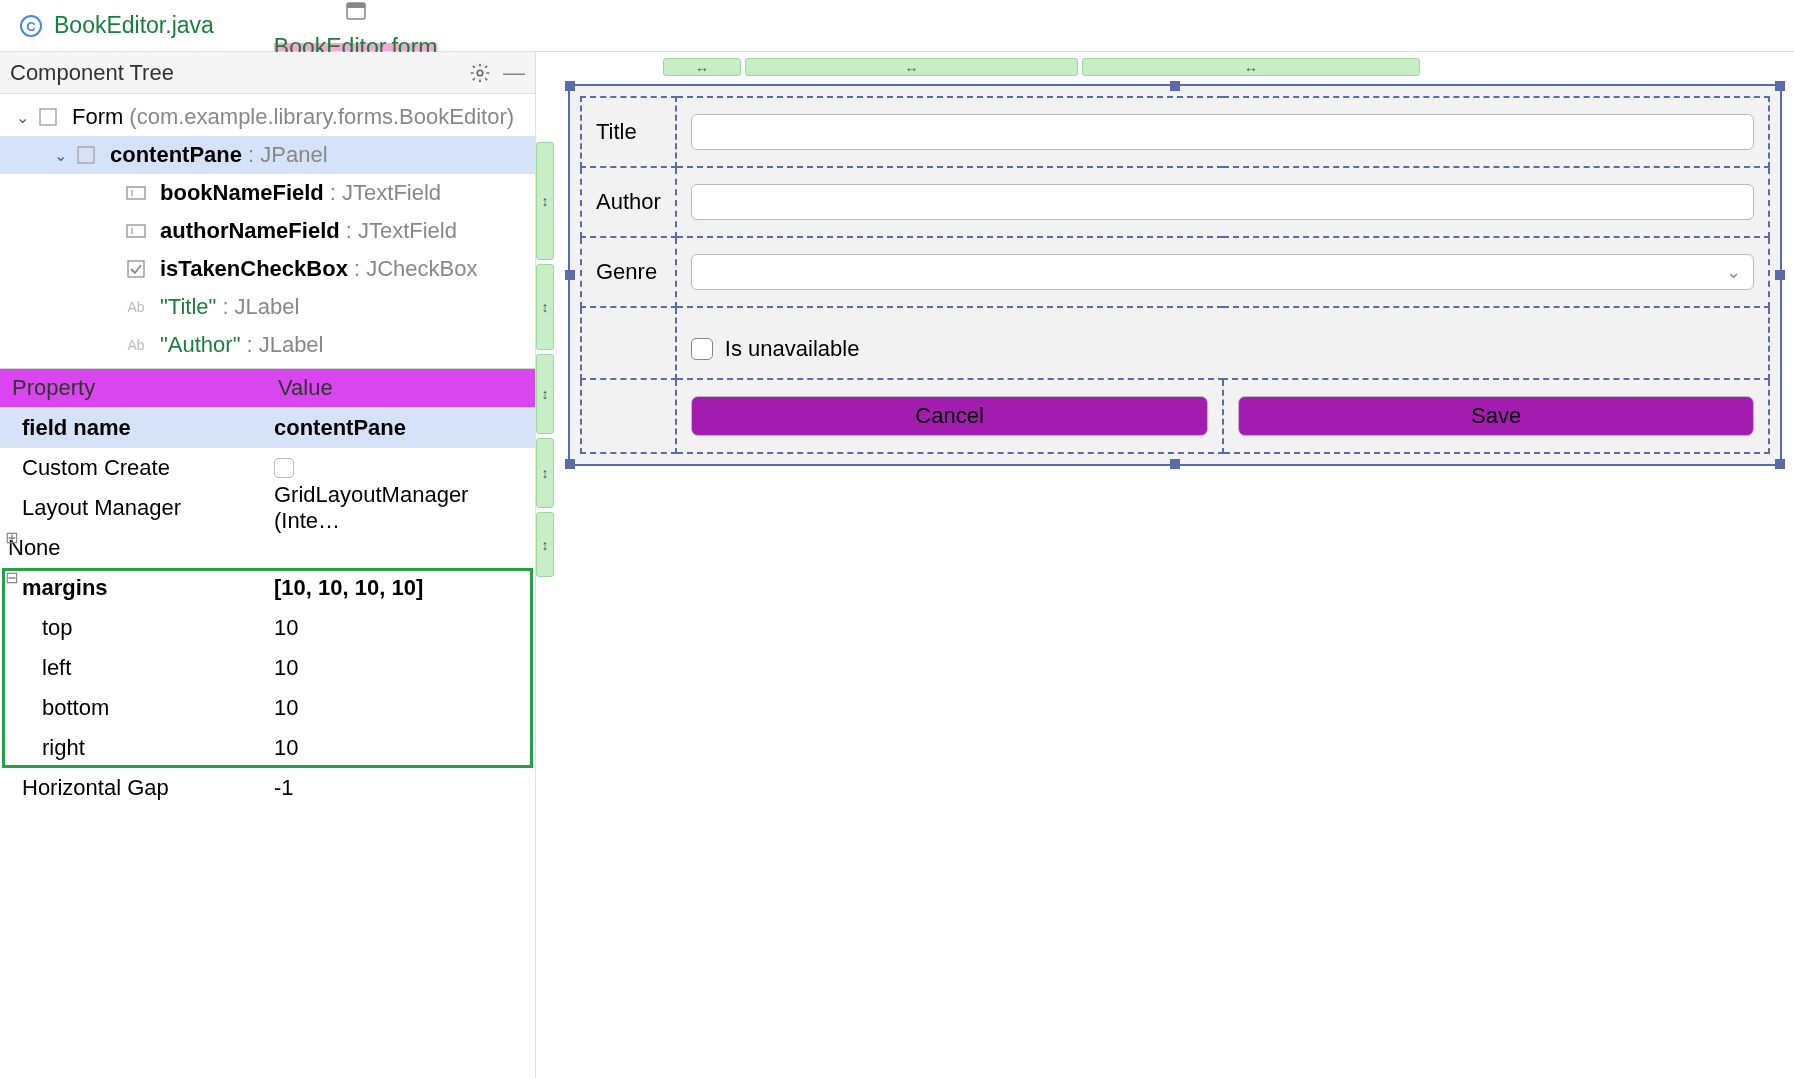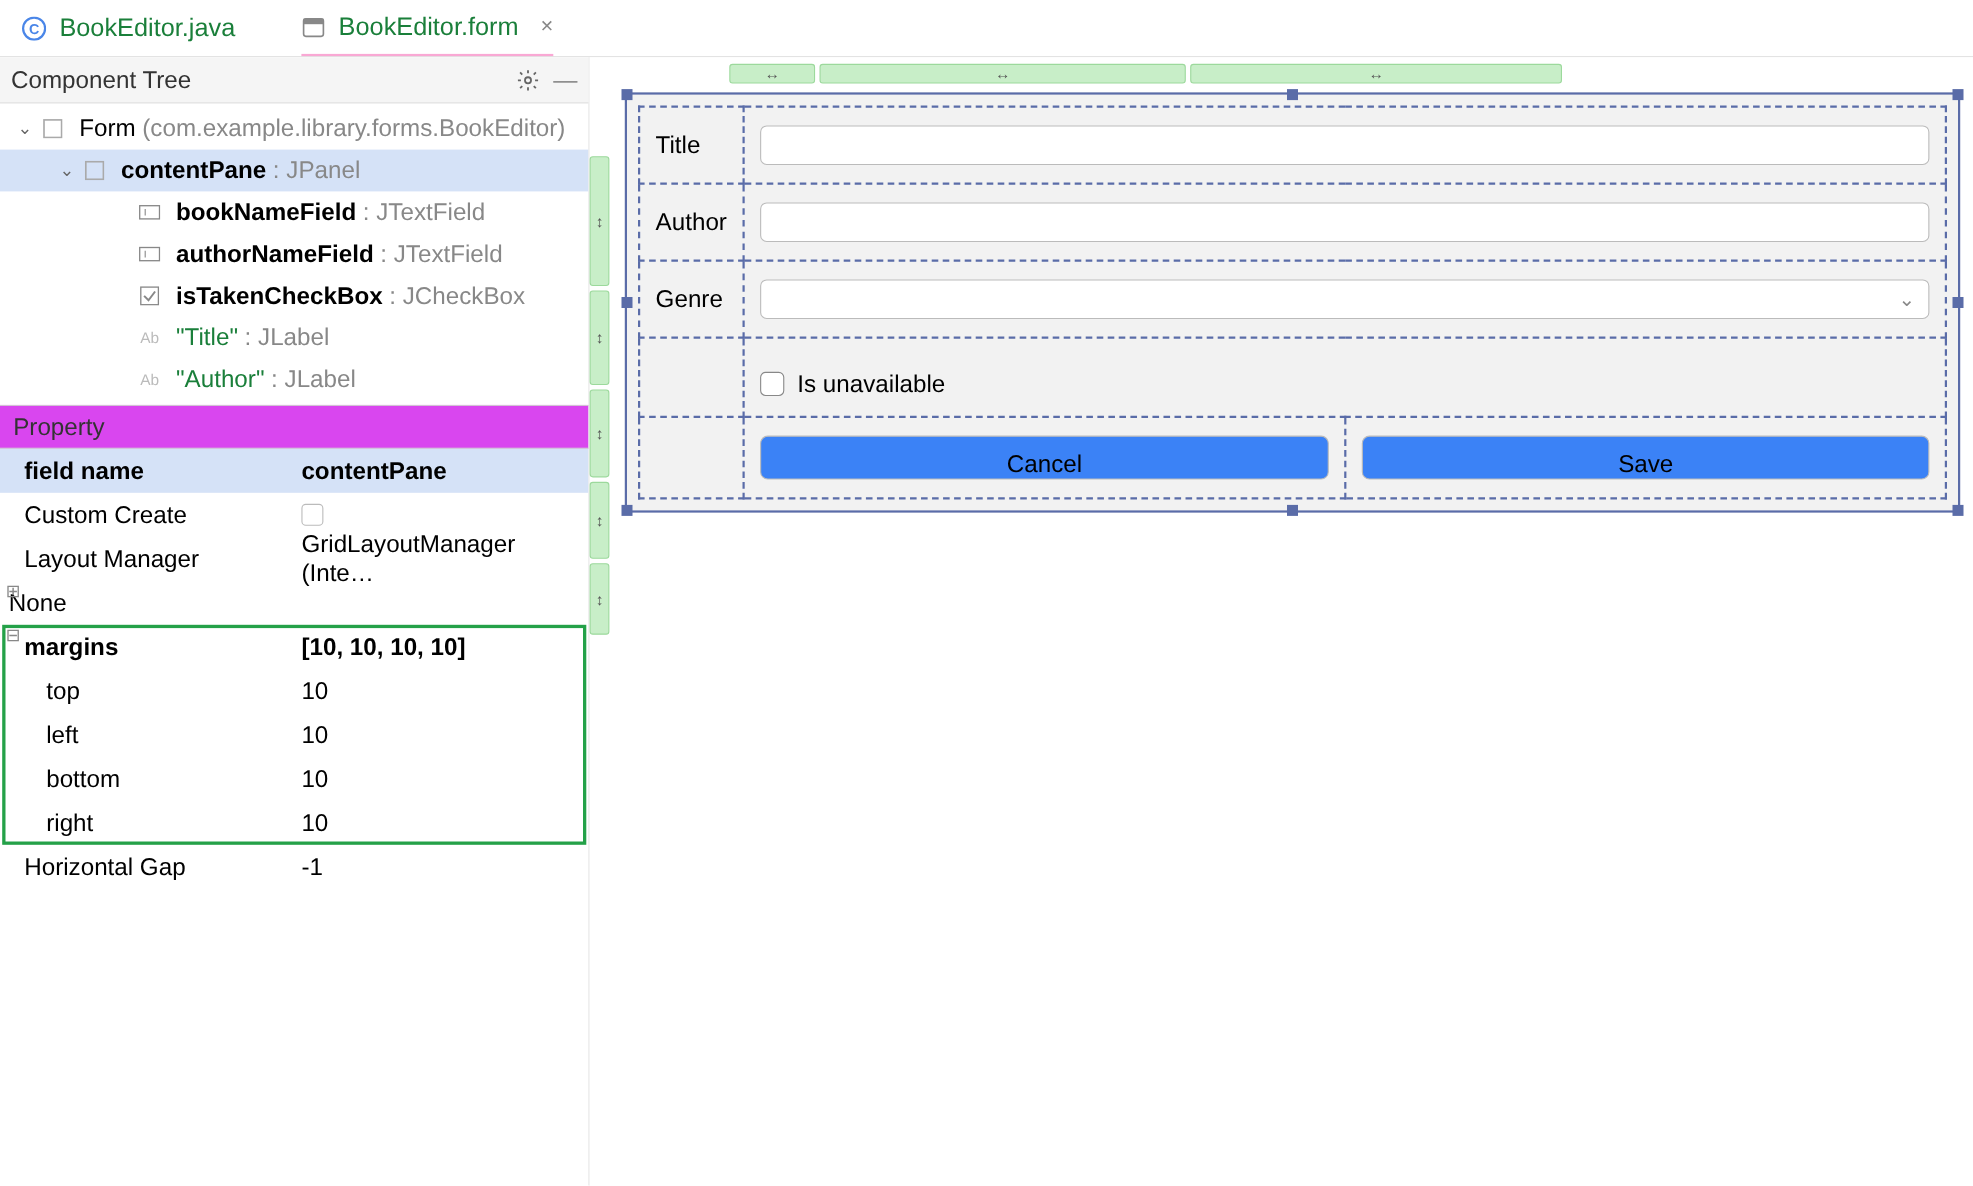--- a/index.html
+++ b/index.html
@@ -26,21 +26,22 @@
     }
     .tab {
       display: flex;
       align-items: center;
       gap: 12px;
       height: 100%;
       font-size: 23px;
       cursor: pointer;
     }
     .tab.active {
-      border-bottom: 2px solid #f9a8d4;
+      border-bottom: 8px solid #f9a8d4;
+      flex-direction: column;
     }
     .tab-icon {
       width: 22px;
       height: 22px;
       display: flex;
       align-items: center;
       justify-content: center;
     }
     .tab-label {
       color: #1a7f3a;
@@ -299,24 +300,24 @@
       width: 22px;
       height: 22px;
       border: 1.5px solid #888;
       border-radius: 5px;
       background: #fff;
     }
     .btn {
       height: 40px;
       border: 1px solid #bbb;
       border-radius: 7px;
-      background: #3b82f6;
+      background: #a21caf;
       font-size: 22px;
       display: flex;
-      align-items: flex-end;
+      align-items: center;
       justify-content: center;
     }
     .sel-handle {
       position: absolute;
       width: 10px;
       height: 10px;
       background: #5a6ca8;
     }
     .margins-wrapper {
       position: relative;
@@ -464,20 +465,21 @@
         <span class="item-text">
           <span class="label-text">"Author"</span>
           <span class="item-type">: JLabel</span>
         </span>
       </div>
     </div>
 
     <div class="properties">
       <div class="prop-header">
         <div class="prop-col1">Property</div>
+        <div class="prop-col2">Value</div>
       </div>
 
       <div class="prop-row selected bold">
         <div class="prop-name">field name</div>
         <div class="prop-value">contentPane</div>
       </div>
 
       <div class="prop-row">
         <div class="prop-name">Custom Create</div>
         <div class="prop-value">

